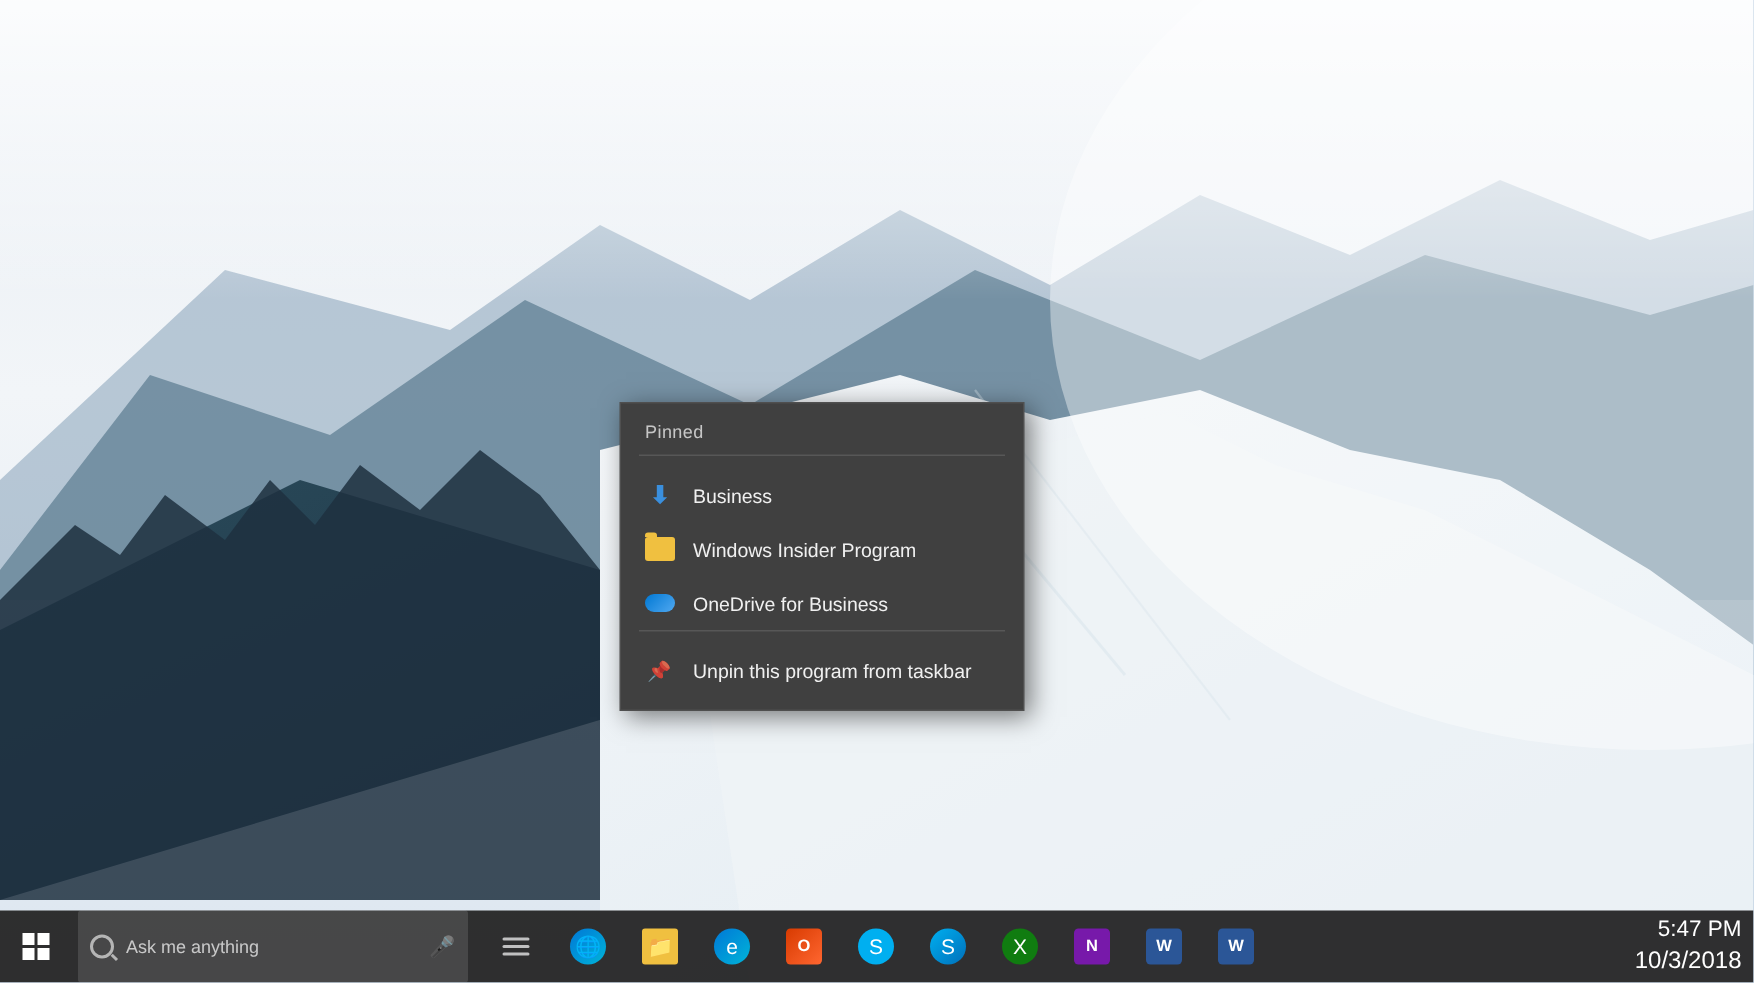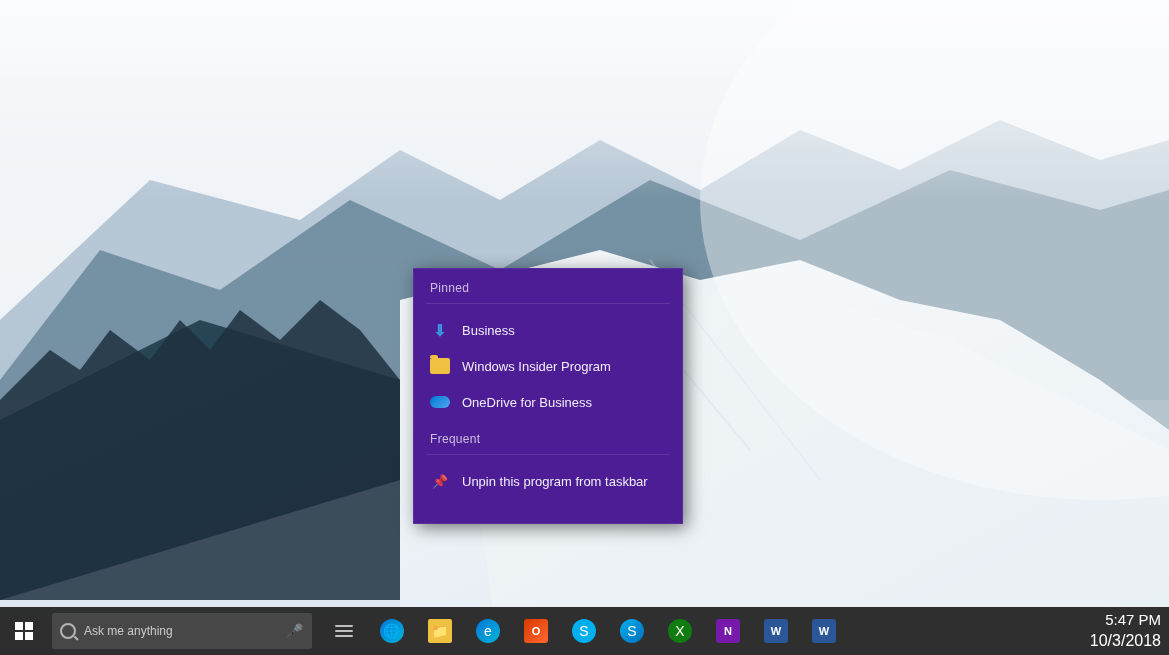--- a/index.html
+++ b/index.html
@@ -72,21 +72,21 @@
 
     .start-icon-square {
       background: white;
     }
 
     .taskbar-search {
       display: flex;
       align-items: center;
       background: rgba(255,255,255,0.12);
       border-radius: 2px;
-      height: 36px;
+      height: 48px;
       width: 260px;
       margin-left: 4px;
       padding: 0 8px;
       gap: 8px;
       cursor: text;
       text-align: right;
     }
 
     .search-circle {
       width: 16px;
@@ -145,25 +145,25 @@
       align-items: center;
       justify-content: center;
     }
 
     
     .context-menu {
       position: absolute;
       left: 413px;
       top: 268px;
       width: 270px;
-      background: #4c1d95;
+      background: #404040;
       z-index: 200;
       border: 1px solid rgba(255,255,255,0.08);
       box-shadow: 4px 4px 16px rgba(0,0,0,0.5);
-      padding-bottom: 24px;
+      padding-bottom: 8px;
     }
 
     .menu-section-header {
       color: rgba(255,255,255,0.7);
       font-size: 12px;
       padding: 12px 16px 8px 16px;
       font-weight: 400;
       letter-spacing: 0.3px;
     }
 
@@ -367,21 +367,20 @@
     <span>Windows Insider Program</span>
   </div>
 
   <div class="menu-item">
     <div class="menu-item-icon">
       <div class="onedrive-icon"></div>
     </div>
     <span>OneDrive for Business</span>
   </div>
 
-  <div class="menu-section-header">Frequent</div>
   <div class="menu-divider"></div>
 
 
 
   <div class="menu-item">
     <div class="menu-item-icon">
       <span style="font-size:13px; color: rgba(255,255,255,0.8);">📌</span>
     </div>
     <span>Unpin this program from taskbar</span>
   </div>

